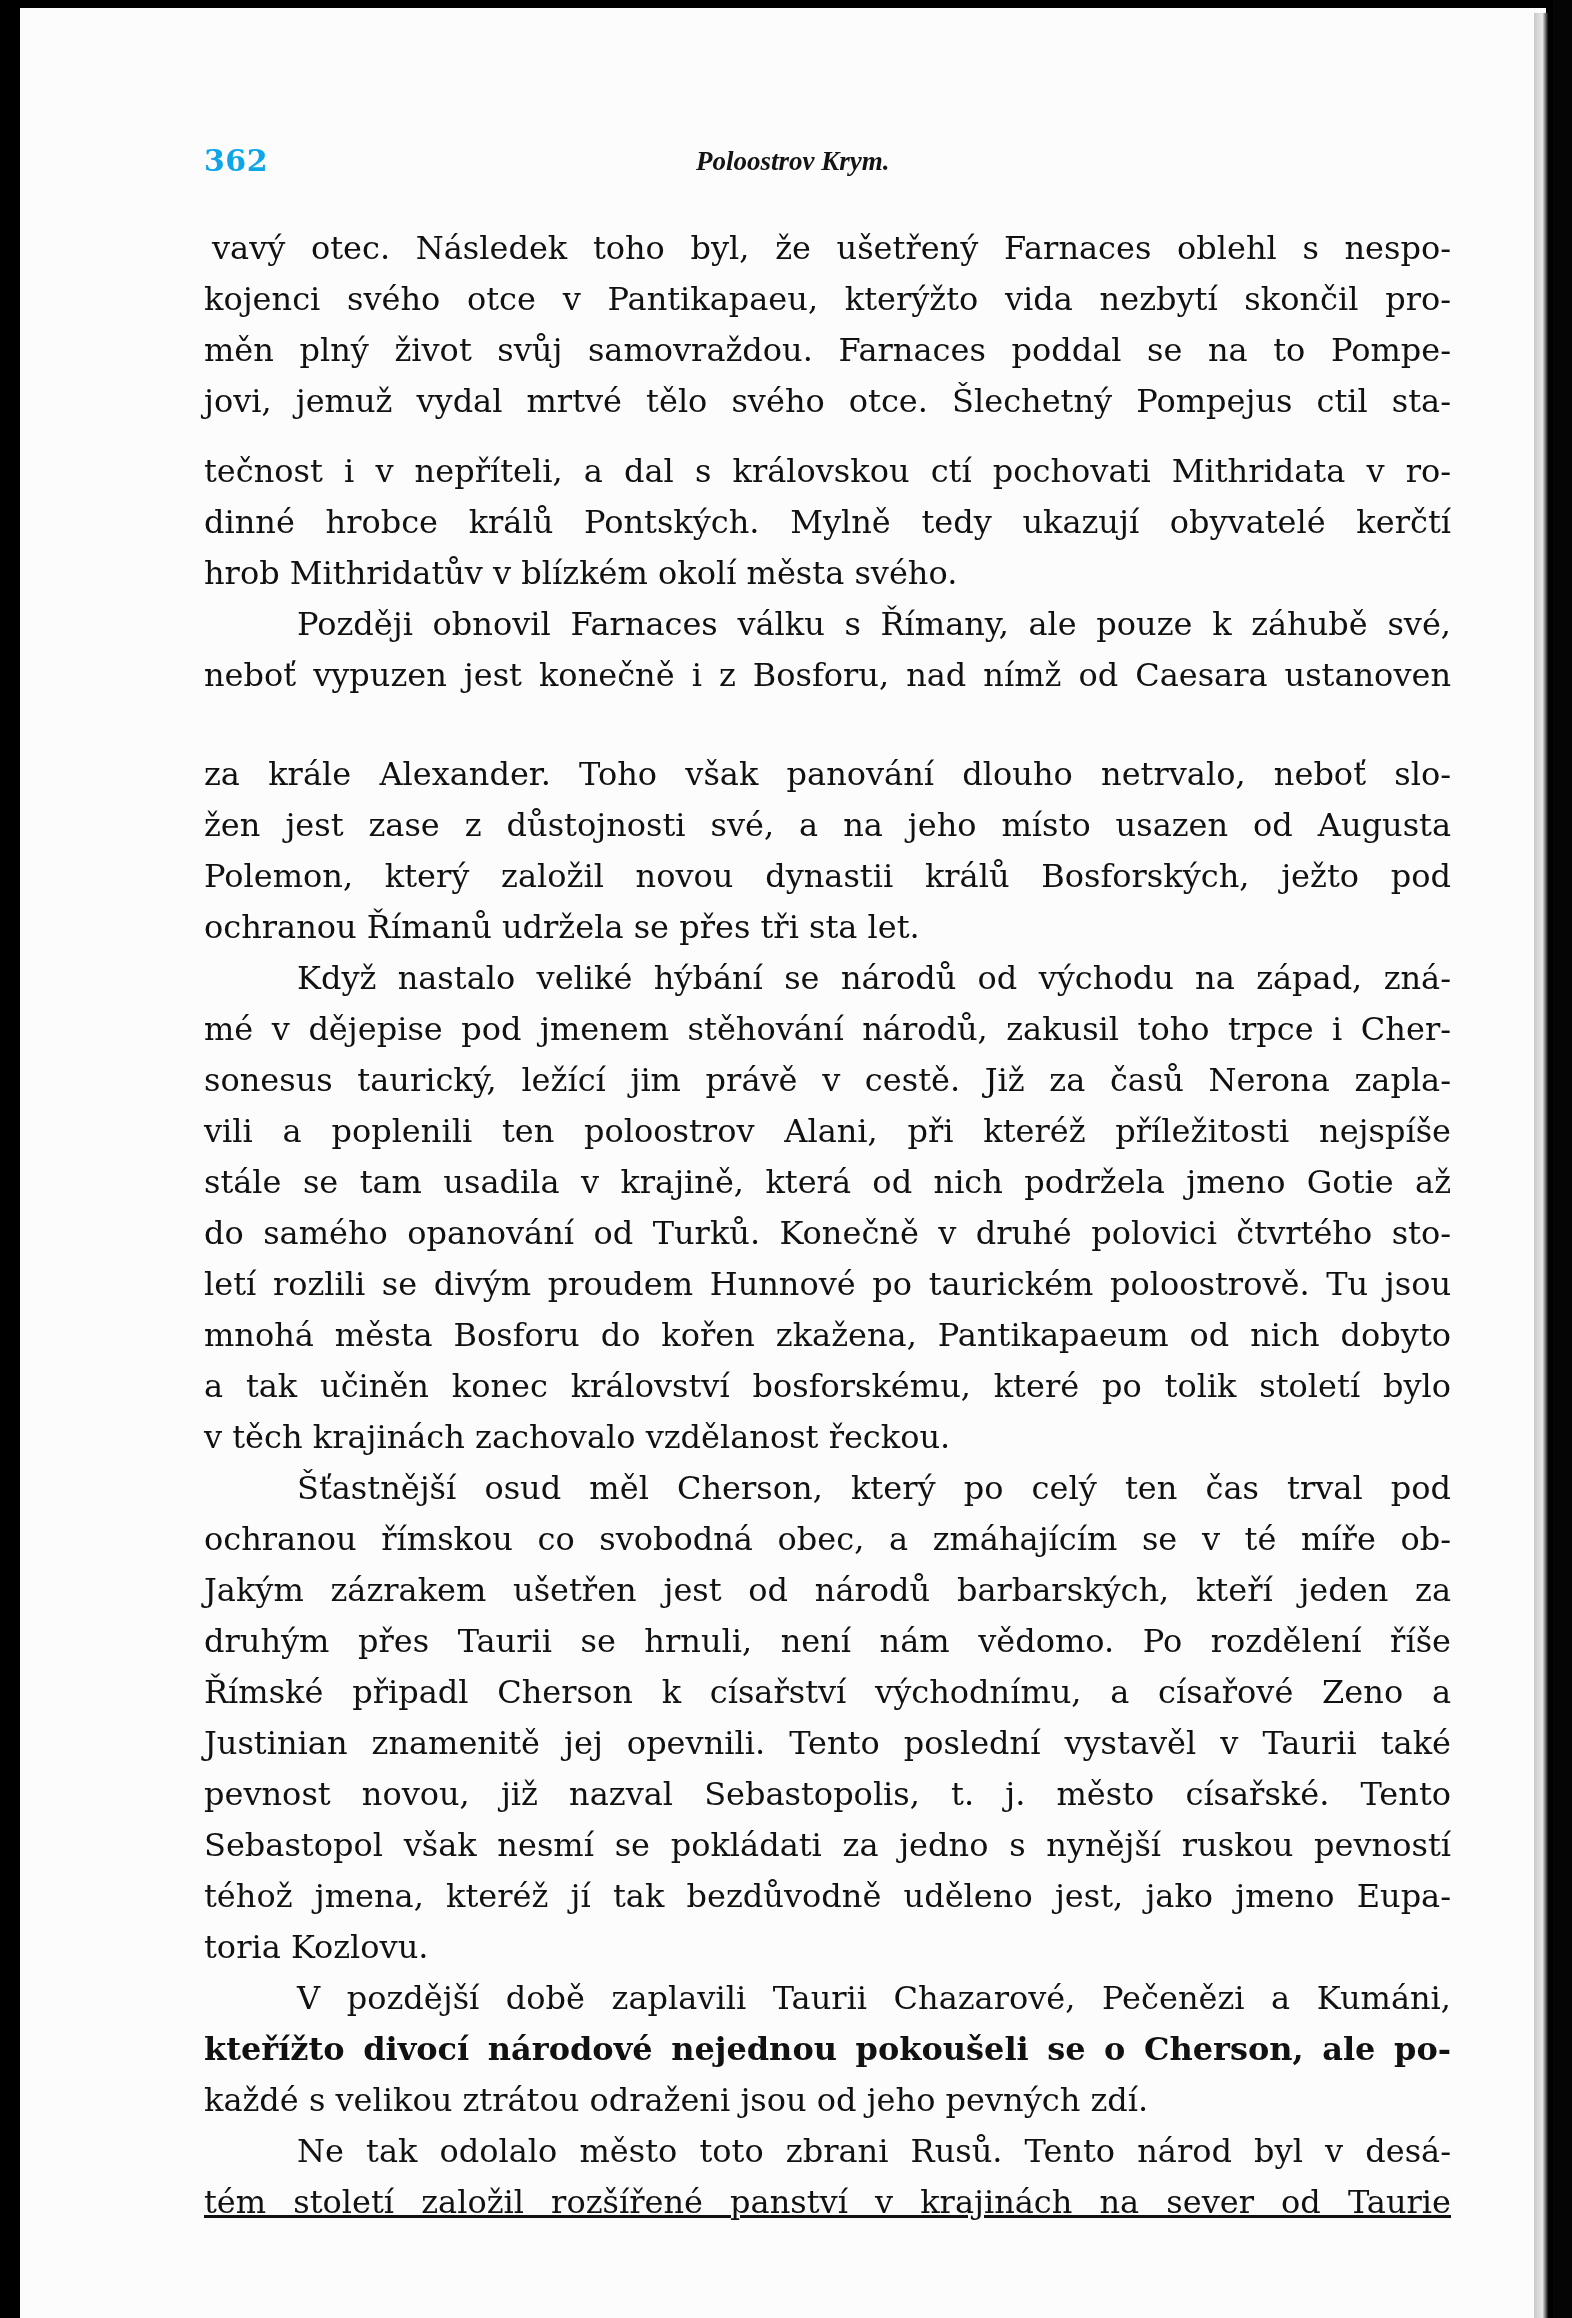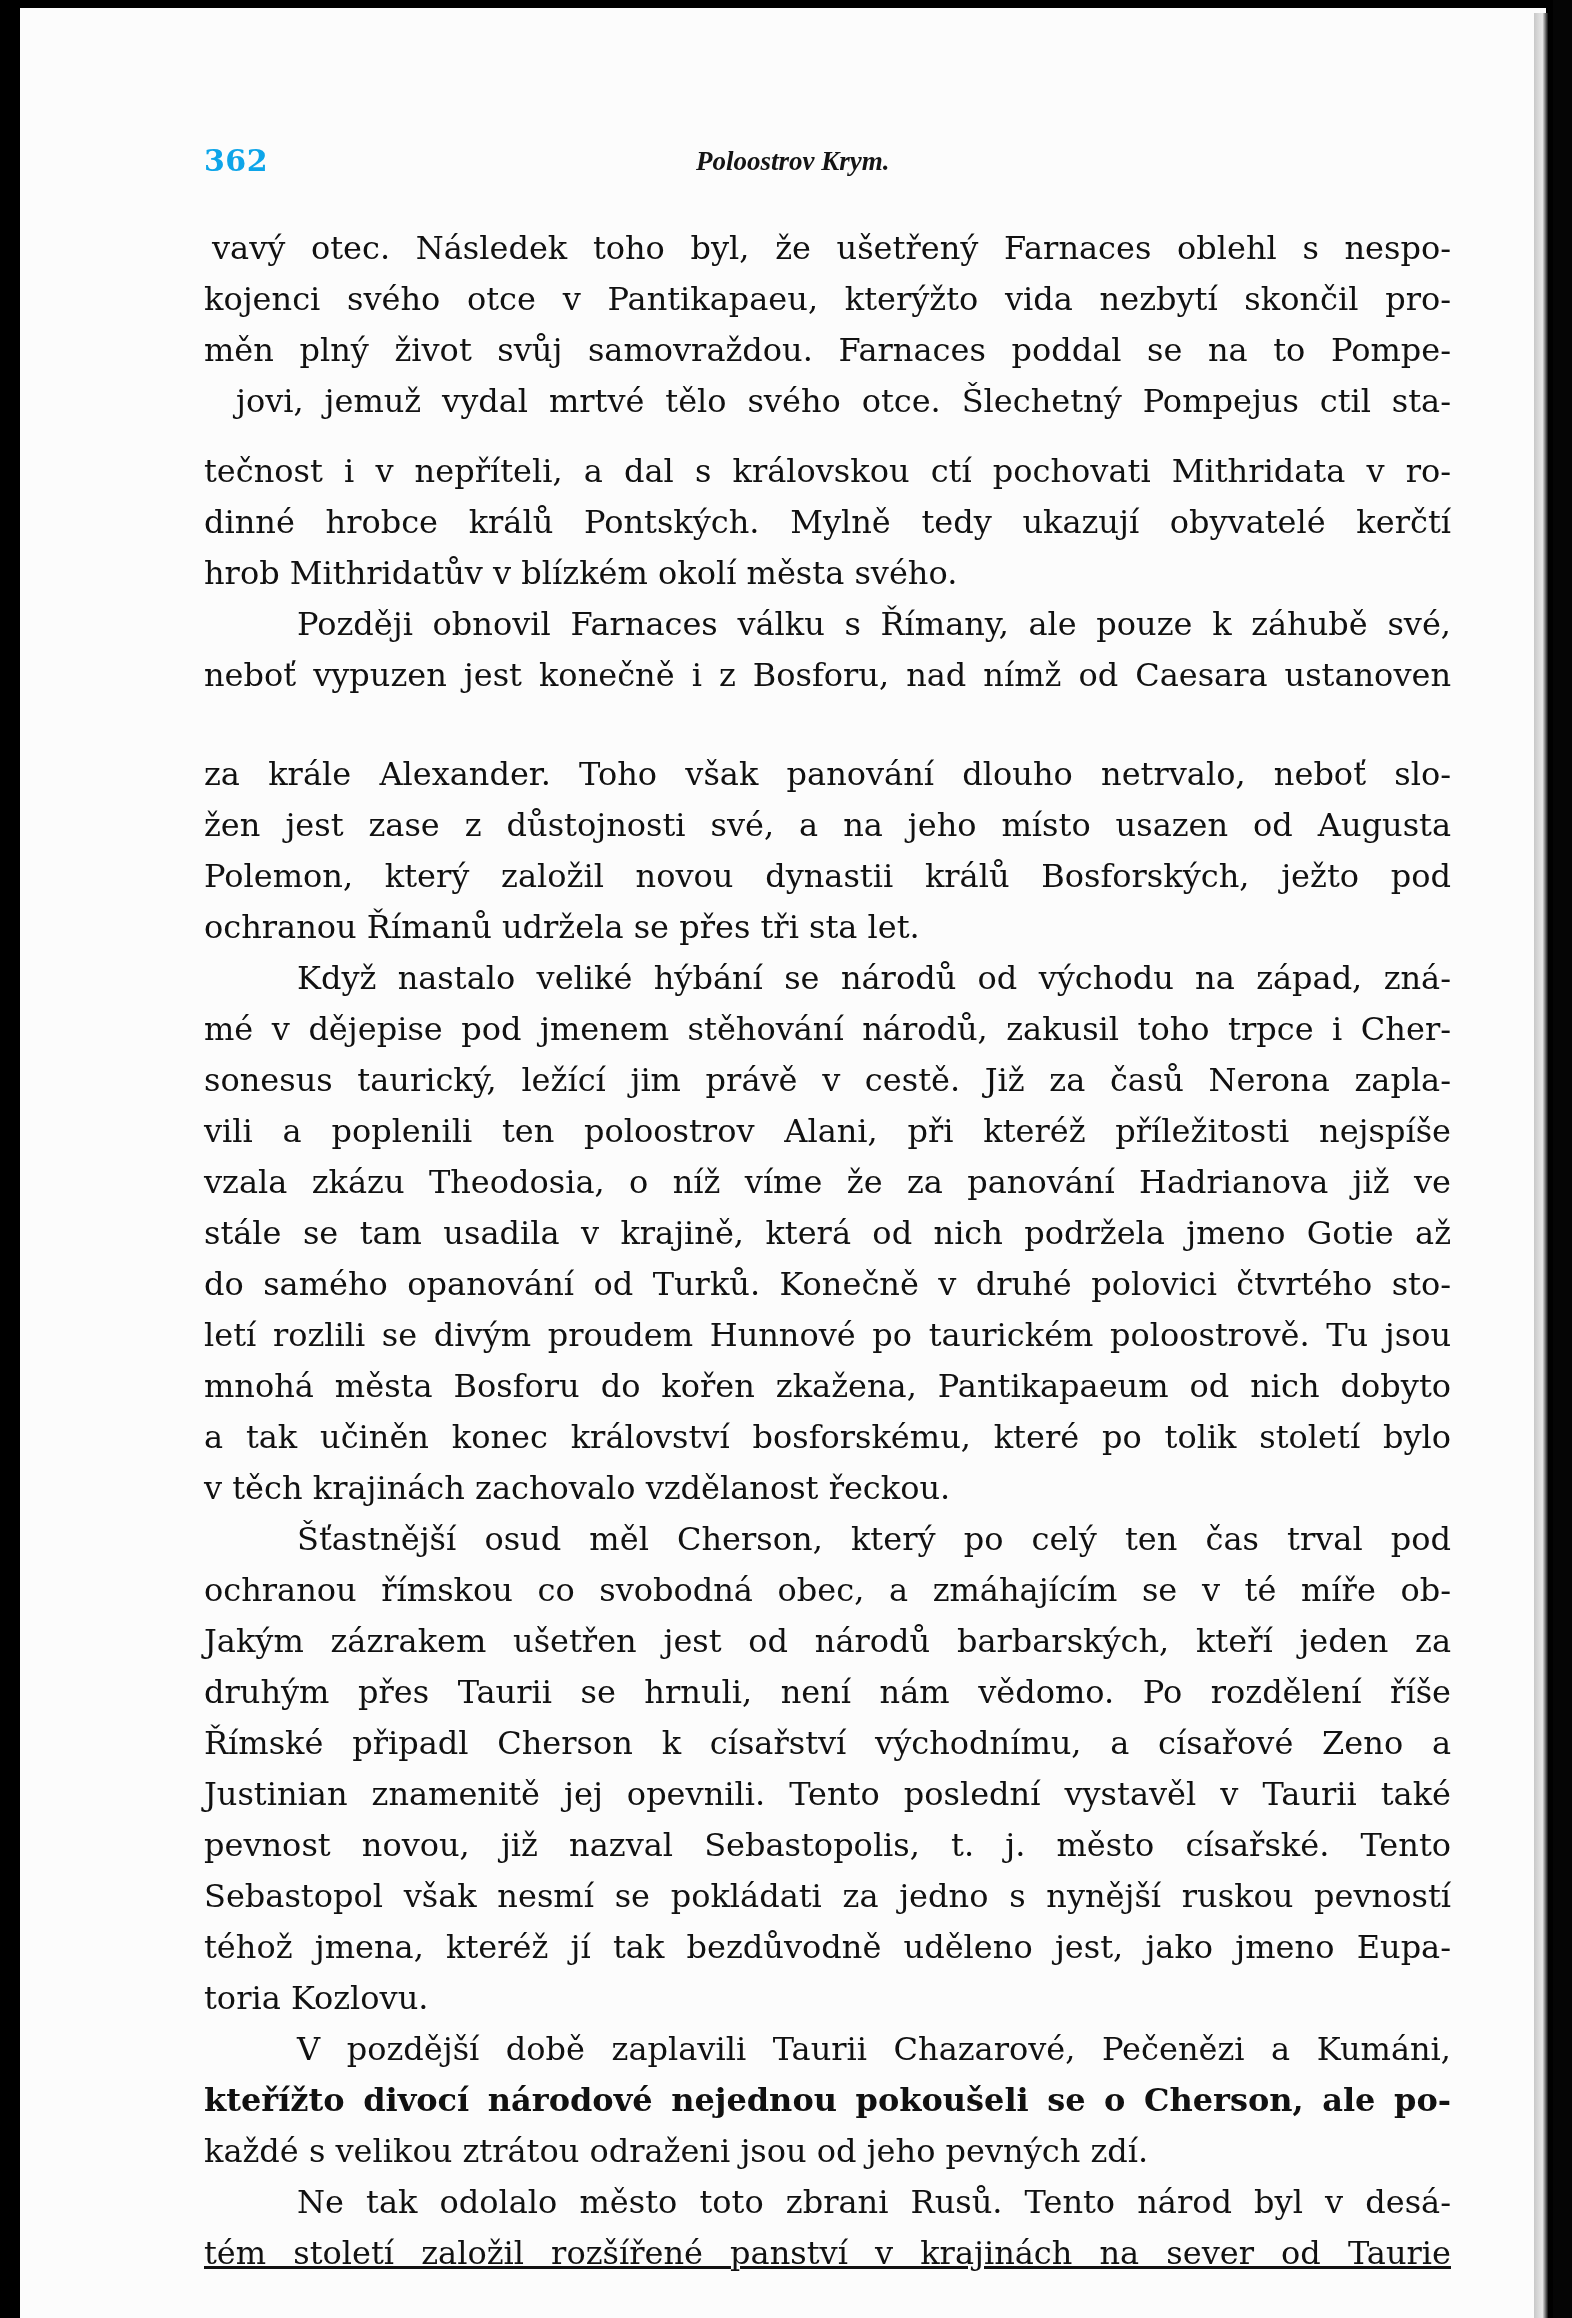--- a/index.html
+++ b/index.html
@@ -57,41 +57,40 @@
   <span class="page-number">362</span>
   <span class="header-title">Poloostrov Krym.</span>
 </div>
 
 <div class="body-text">
 
   <div>
     <span class="line" style="display: block; margin-left: 8px;">vavý otec. Následek toho byl, že ušetřený Farnaces oblehl s nespo-</span>
     <span class="line" style="display: block;">kojenci svého otce v Pantikapaeu, kterýžto vida nezbytí skončil pro-</span>
     <span class="line" style="display: block;">měn plný život svůj samovraždou. Farnaces poddal se na to Pompe-</span>
-    <span class="line" style="display: block; margin-left: 32px;">jovi, jemuž vydal mrtvé tělo svého otce. Šlechetný Pompejus ctil sta-</span>
+    <span class="line" style="display: block;">jovi, jemuž vydal mrtvé tělo svého otce. Šlechetný Pompejus ctil sta-</span>
     <span class="line" style="display: block; margin-top: 19px;">tečnost i v nepříteli, a dal s královskou ctí pochovati Mithridata v ro-</span>
     <span class="line" style="display: block;">dinné hrobce králů Pontských. Mylně tedy ukazují obyvatelé kerčtí</span>
     <span class="line last" style="display: block;">hrob Mithridatův v blízkém okolí města svého.</span>
   </div>
 
   <div>
     <span class="line indent" style="display: block;">Později obnovil Farnaces válku s Římany, ale pouze k záhubě své,</span>
     <span class="line" style="display: block;">neboť vypuzen jest konečně i z Bosforu, nad nímž od Caesara ustanoven</span>
     <span class="line" style="display: block; margin-top: 48px;">za krále Alexander. Toho však panování dlouho netrvalo, neboť slo-</span>
     <span class="line" style="display: block;">žen jest zase z důstojnosti své, a na jeho místo usazen od Augusta</span>
     <span class="line" style="display: block;">Polemon, který založil novou dynastii králů Bosforských, ježto pod</span>
     <span class="line last" style="display: block;">ochranou Římanů udržela se přes tři sta let.</span>
   </div>
 
   <div>
     <span class="line indent" style="display: block;">Když nastalo veliké hýbání se národů od východu na západ, zná-</span>
     <span class="line" style="display: block;">mé v dějepise pod jmenem stěhování národů, zakusil toho trpce i Cher-</span>
     <span class="line" style="display: block;">sonesus taurický, ležící jim právě v cestě. Již za časů Nerona zapla-</span>
     <span class="line" style="display: block;">vili a poplenili ten poloostrov Alani, při kteréž příležitosti nejspíše</span>
-    <span class="line" style="display: block;">vzala zkázu Theodosia, o níž víme že za panování Hadrianova již ve</span>
     <span class="line" style="display: block;">stále se tam usadila v krajině, která od nich podržela jmeno Gotie až</span>
     <span class="line" style="display: block;">do samého opanování od Turků. Konečně v druhé polovici čtvrtého sto-</span>
     <span class="line" style="display: block;">letí rozlili se divým proudem Hunnové po taurickém poloostrově. Tu jsou</span>
     <span class="line" style="display: block;">mnohá města Bosforu do kořen zkažena, Pantikapaeum od nich dobyto</span>
     <span class="line" style="display: block;">a tak učiněn konec království bosforskému, které po tolik století bylo</span>
     <span class="line last" style="display: block;">v těch krajinách zachovalo vzdělanost řeckou.</span>
   </div>
 
   <div>
     <span class="line indent" style="display: block;">Šťastnější osud měl Cherson, který po celý ten čas trval pod</span>

